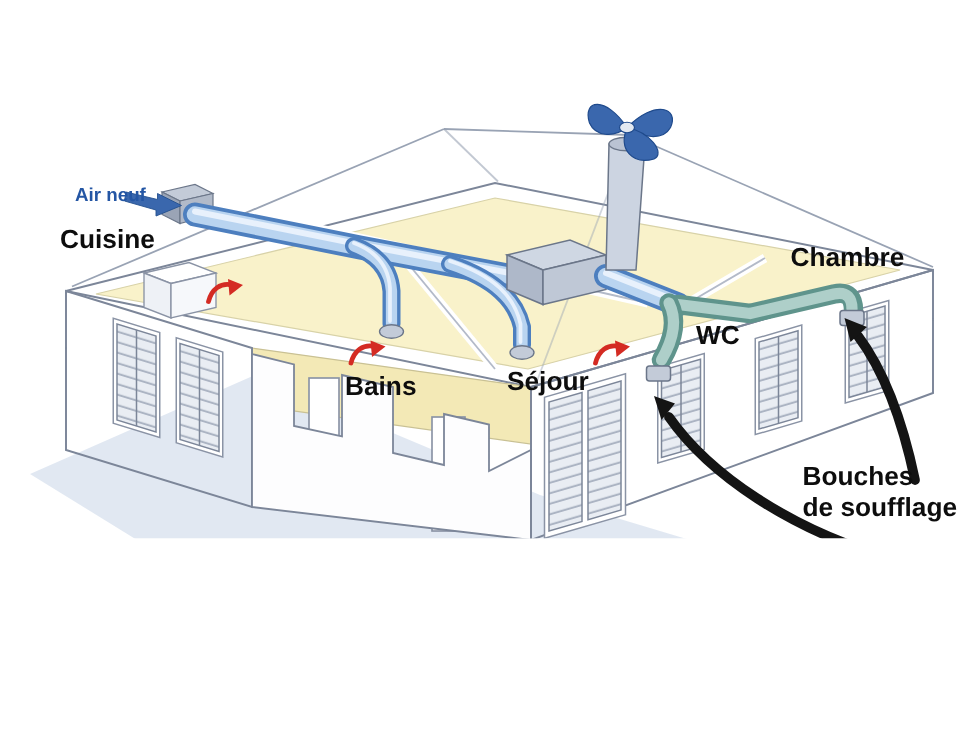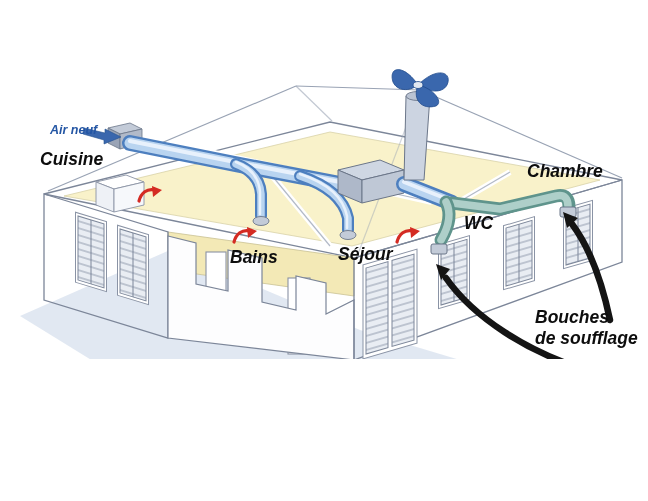--- a/index.html
+++ b/index.html
@@ -1,17 +1,17 @@
 <!DOCTYPE html>
 <html><head>
 <meta charset="utf-8">
 <style>
   html,body{margin:0;padding:0;background:#ffffff;}
   .stage{position:relative;width:648px;height:359px;background:#ffffff;overflow:hidden;
-         font-family:"Liberation Sans", sans-serif;font-style:italic;}
+         font-family:"Liberation Sans", sans-serif;}
   svg{display:block}
   .lbl{font-family:"Liberation Sans", sans-serif;font-size:17.5px;font-weight:700;fill:#0d0d0d;}
   .lbl-blue{font-family:"Liberation Sans", sans-serif;font-size:12.5px;font-weight:700;fill:#2456a4;}
   .duct-out{stroke:#4d7fbf;stroke-width:16;fill:none;stroke-linecap:round;stroke-linejoin:round}
   .duct-in{stroke:#b9d4f0;stroke-width:11;fill:none;stroke-linecap:round;stroke-linejoin:round}
   .duct-hi{stroke:#e8f1fc;stroke-width:4;fill:none;stroke-linecap:round;stroke-linejoin:round}
   .bduct-out{stroke:#4d7fbf;stroke-width:12;fill:none;stroke-linecap:round;stroke-linejoin:round}
   .bduct-in{stroke:#b9d4f0;stroke-width:7.5;fill:none;stroke-linecap:round;stroke-linejoin:round}
   .bduct-hi{stroke:#e8f1fc;stroke-width:2.5;fill:none;stroke-linecap:round;stroke-linejoin:round}
   .tduct-out{stroke:#5f948c;stroke-width:13;fill:none;stroke-linecap:round;stroke-linejoin:round}

